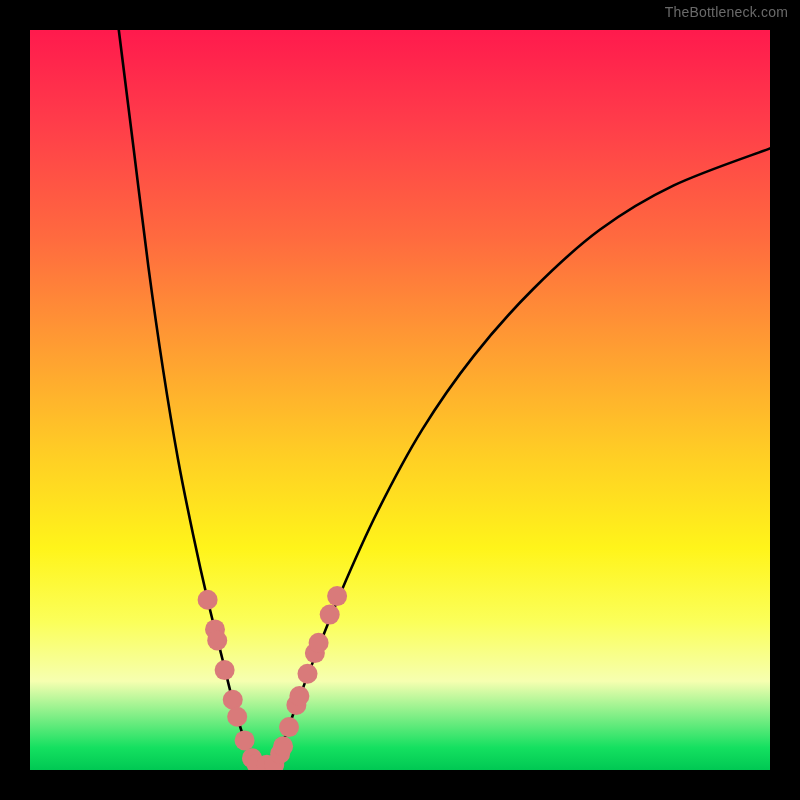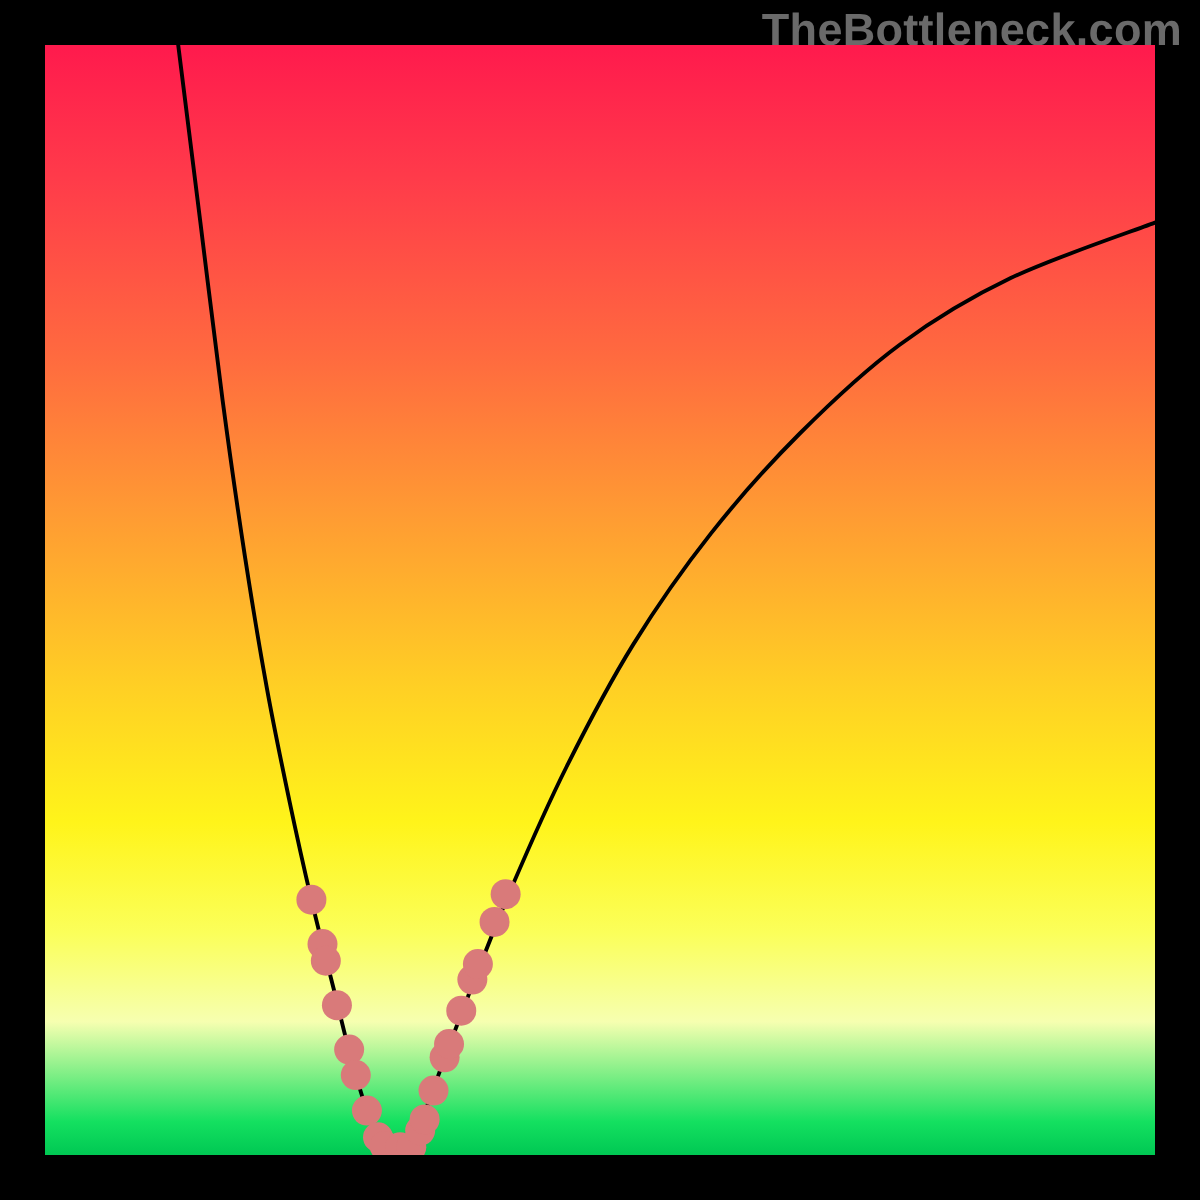--- a/index.html
+++ b/index.html
@@ -42,22 +42,22 @@
       #f6ffb0 88%,
       #14e060 97%,
       #00c853 100%
     );
   }
   .watermark {
     position: absolute;
     top: 4px;
     right: 12px;
     color: #6a6a6a;
-    font-size: 30px;
-    font-weight: 700;
+    font-size: 14px;
+    font-weight: 400;
     letter-spacing: 0.2px;
     user-select: none;
     text-align: center;
   }
   svg.curve {
     position: absolute;
     inset: 0;
   }
 </style>
 </head>

